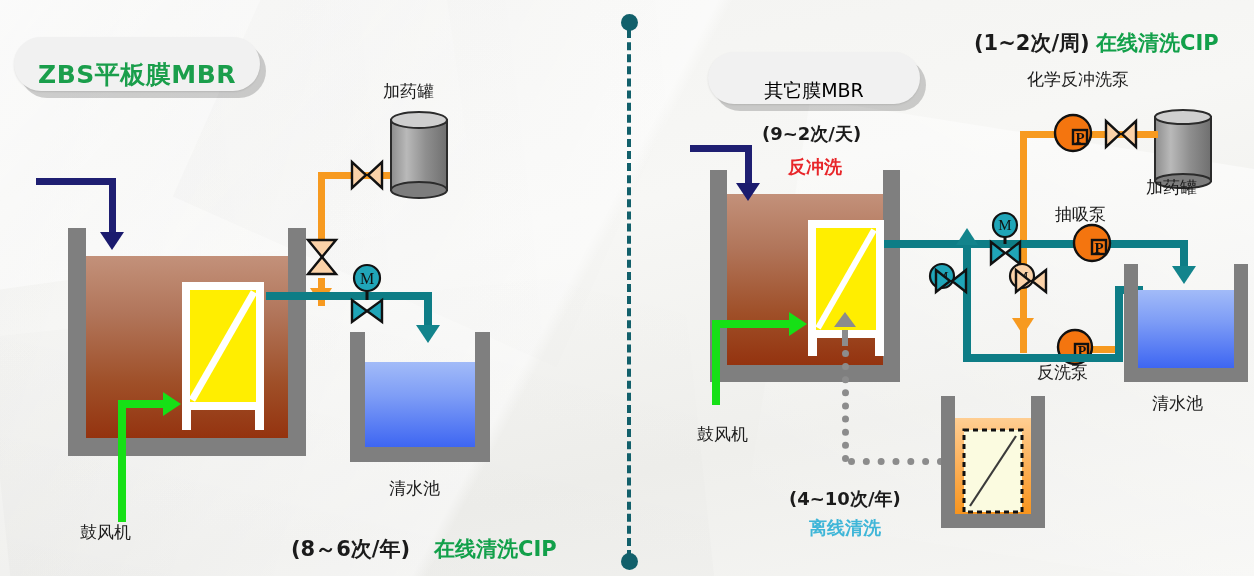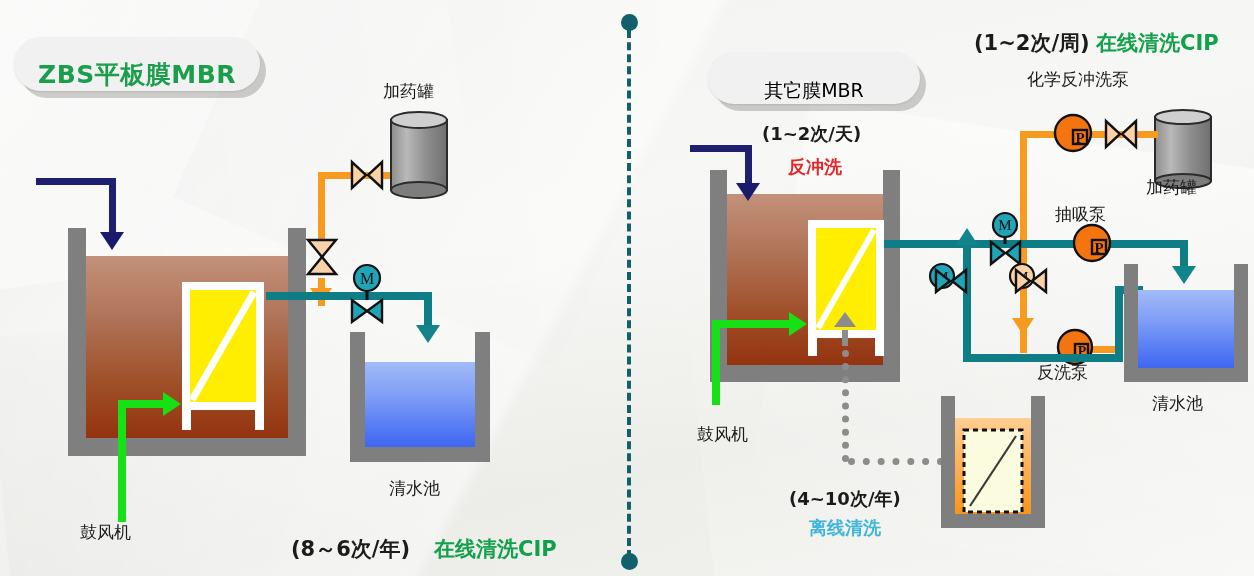--- a/index.html
+++ b/index.html
@@ -270,21 +270,21 @@
       <line x1="13" y1="110" x2="69" y2="12" stroke="#ffffff" stroke-width="6"></line>
       <rect x="3" y="120" width="9" height="18" fill="#ffffff"></rect>
       <rect x="70" y="120" width="9" height="18" fill="#ffffff"></rect>
     </svg>
   </div>
 
   <div class="pipe navy" style="left:690px; top:145px; width:62px; height:7px;"></div>
   <div class="pipe navy" style="left:745px; top:145px; width:7px; height:44px;"></div>
   <div class="ah ah-down-navy" style="left:736px; top:183px;"></div>
 
-  <div class="lab lab-b cn" style="left:762px; top:122px; font-size:18px;">(1~2次/天)</div>
+  <div class="lab lab-b cn" style="left:762px; top:122px; font-size:18px;">(9~2次/天)</div>
   <div class="lab lab-b cn red" style="left:788px; top:155px; font-size:18px;">反冲洗</div>
 
   <div class="pipe green" style="left:712px; top:320px; width:8px; height:85px;"></div>
   <div class="pipe green" style="left:712px; top:320px; width:82px; height:8px;"></div>
   <div class="ah ah-right-green" style="left:789px; top:312px;"></div>
   <div class="lab cn" style="left:697px; top:423px;">鼓风机</div>
 
   <div class="pipe teal" style="left:884px; top:240px; width:258px; height:8px;"></div>
   <div class="pipe teal" style="left:1180px; top:240px; width:8px; height:34px;"></div>
   <div class="pipe teal" style="left:1134px; top:240px; width:54px; height:8px;"></div>

